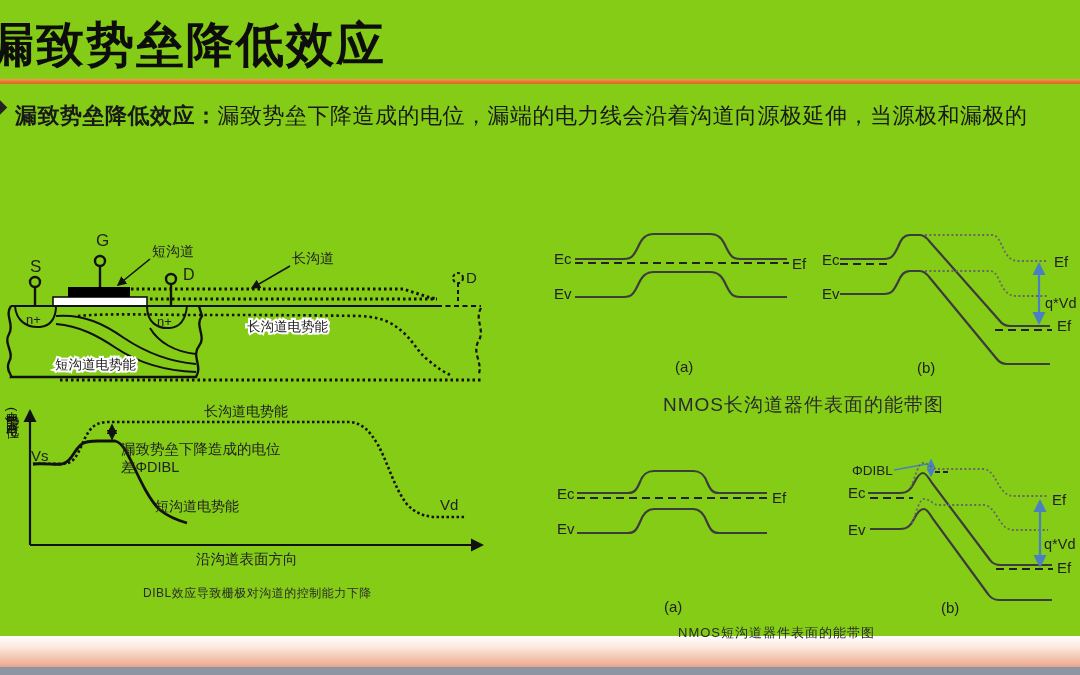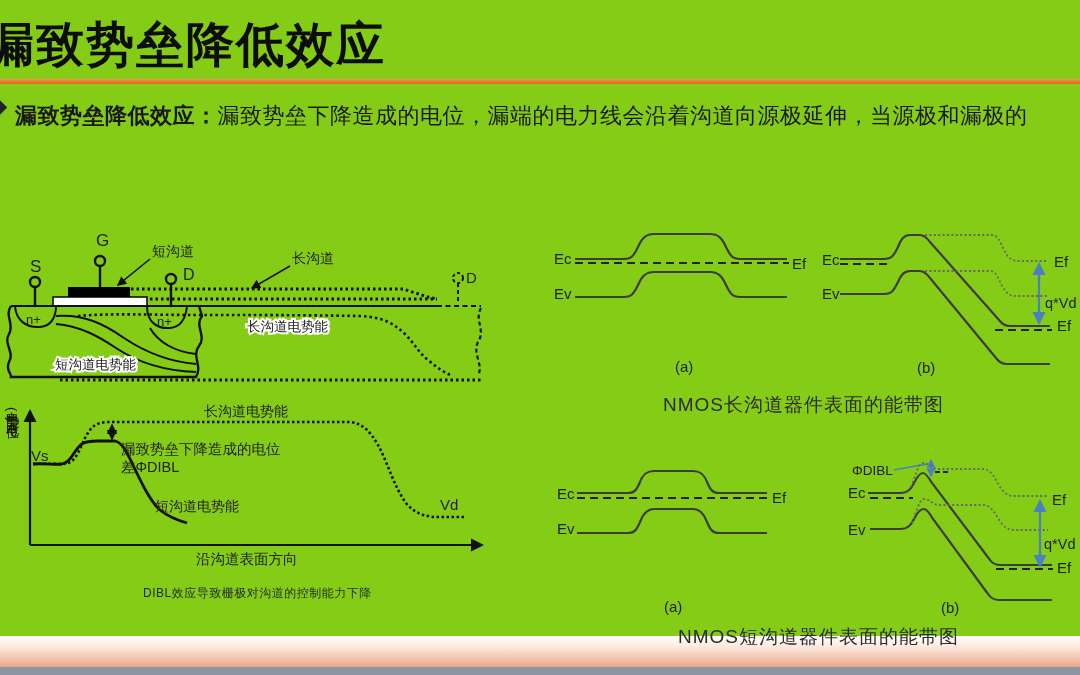--- a/index.html
+++ b/index.html
@@ -17,21 +17,21 @@
   .para{position:absolute;left:15px;top:92px;font-family:"Liberation Serif","DejaVu Serif",serif;
         font-size:22px;color:#191919;}
   .para .line{white-space:nowrap;height:47px;line-height:47px;letter-spacing:0.5px;}
   .para .lead{font-weight:bold;}
   .fig{position:absolute;}
   .ylab{position:absolute;left:3px;top:401px;writing-mode:vertical-rl;text-orientation:mixed;
         font-size:13px;letter-spacing:2px;color:#111;}
   .cap{position:absolute;white-space:nowrap;color:#2b2b2b;text-align:right;}
   .cap-dibl{left:95px;top:585px;font-size:12px;letter-spacing:0.5px;margin-left:48px;}
   .cap-band-long{left:663px;top:392px;font-size:19px;letter-spacing:1px;}
-  .cap-band-short{left:678px;top:624px;font-size:19px;letter-spacing:1px;z-index:3;}
+  .cap-band-short{left:678px;top:624px;font-size:13px;letter-spacing:1px;z-index:3;}
   .footer-band{position:absolute;left:0;top:636px;width:1080px;height:31px;z-index:1;
         background:linear-gradient(180deg,#ffffff 0%,#fbe7db 38%,#f2c4ac 72%,var(--footer_band) 90%,#e5a388 100%);}
   .footer-bar{position:absolute;left:0;top:667px;width:1080px;height:8px;background:var(--footer_bar);z-index:2;}
   svg text{font-family:"Liberation Sans","DejaVu Sans",sans-serif;fill:#222;}
   svg .halo{paint-order:stroke;stroke:#ffffff;stroke-width:4px;}
 </style>
 </head>
 <body>
 
 <div class="slide">

